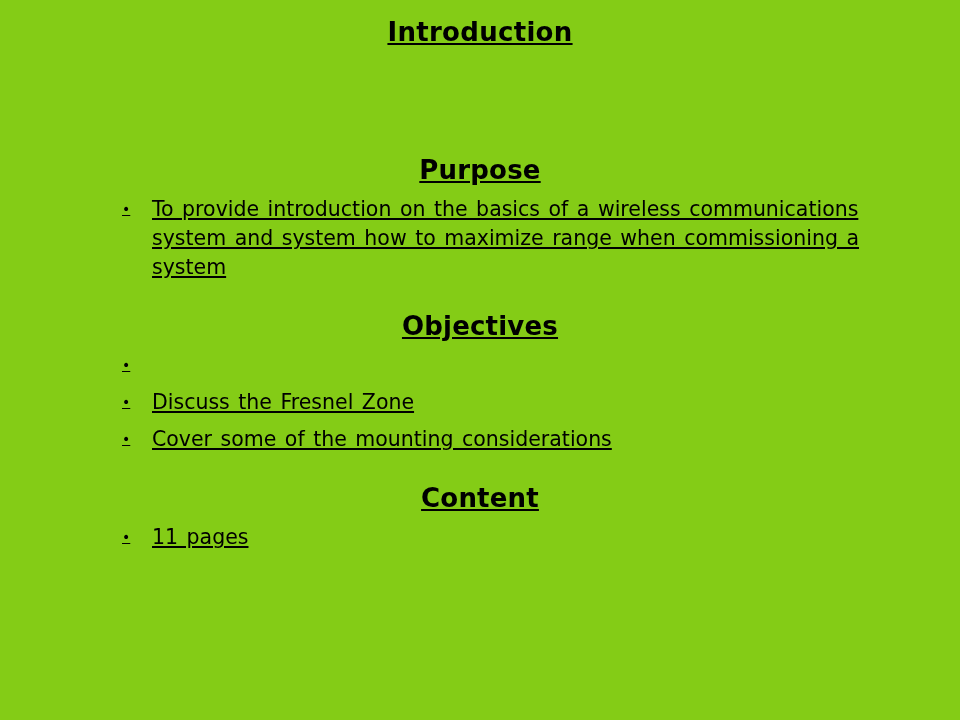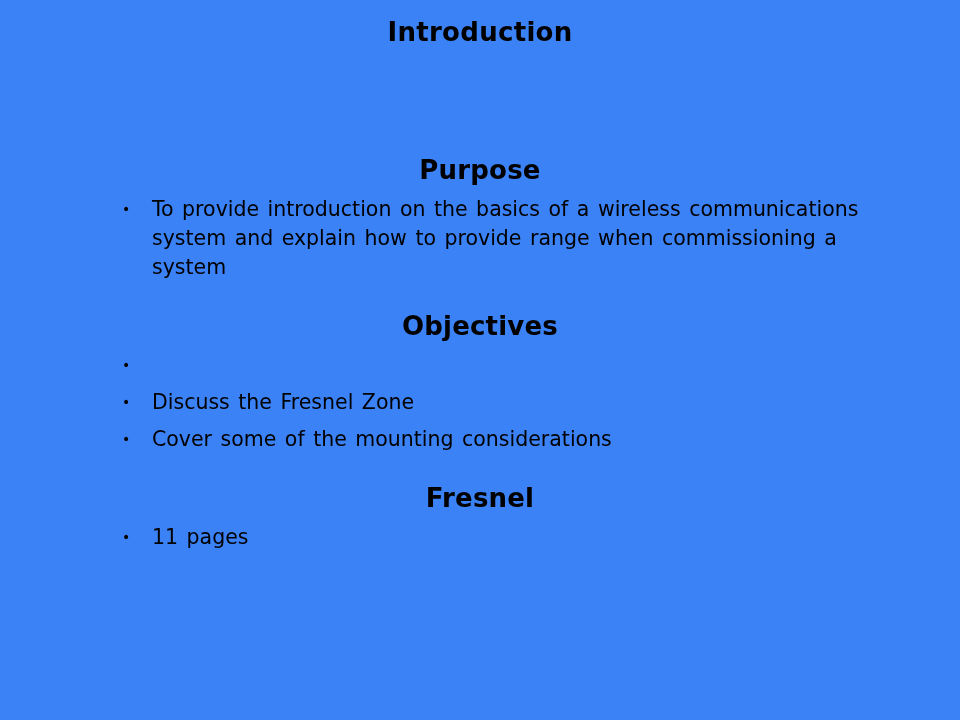--- a/index.html
+++ b/index.html
@@ -4,25 +4,26 @@
 <style>
   html, body {
     margin: 0;
     padding: 0;
     background: #ffffff;
   }
   .slide {
     position: relative;
     width: 960px;
     height: 720px;
-    background: #3b82f6;
+    background: #84cc16;
     color: #000000;
     font-family: "DejaVu Sans", "Liberation Sans", sans-serif;
     overflow: hidden;
     box-sizing: border-box;
+    text-decoration: underline;
   }
   .slide-title {
     padding-top: 16px;
     text-align: center;
     font-size: 26px;
     line-height: 32px;
     font-weight: bold;
     letter-spacing: 0.3px;
   }
   .content-area {
@@ -74,21 +75,21 @@
 
   <div class="slide-title">Introduction</div>
 
   <div class="content-area">
 
     <div class="section first">
       <h2 class="section-heading">Purpose</h2>
       <ul class="bullet-list">
         <li>
           <span class="bullet-marker">•</span>
-          <span class="bullet-text">To provide introduction on the basics of a wireless communications system and explain how to provide range when commissioning a system</span>
+          <span class="bullet-text">To provide introduction on the basics of a wireless communications system and system how to maximize range when commissioning a system</span>
         </li>
       </ul>
     </div>
 
     <div class="section">
       <h2 class="section-heading">Objectives</h2>
       <ul class="bullet-list">
         <li>
           <span class="bullet-marker">•</span>
         </li>
@@ -97,21 +98,21 @@
           <span class="bullet-text">Discuss the Fresnel Zone</span>
         </li>
         <li>
           <span class="bullet-marker">•</span>
           <span class="bullet-text">Cover some of the mounting considerations</span>
         </li>
       </ul>
     </div>
 
     <div class="section">
-      <h2 class="section-heading">Fresnel</h2>
+      <h2 class="section-heading">Content</h2>
       <ul class="bullet-list">
         <li>
           <span class="bullet-marker">•</span>
           <span class="bullet-text">11 pages</span>
         </li>
       </ul>
     </div>
 
   </div>
 </div>

